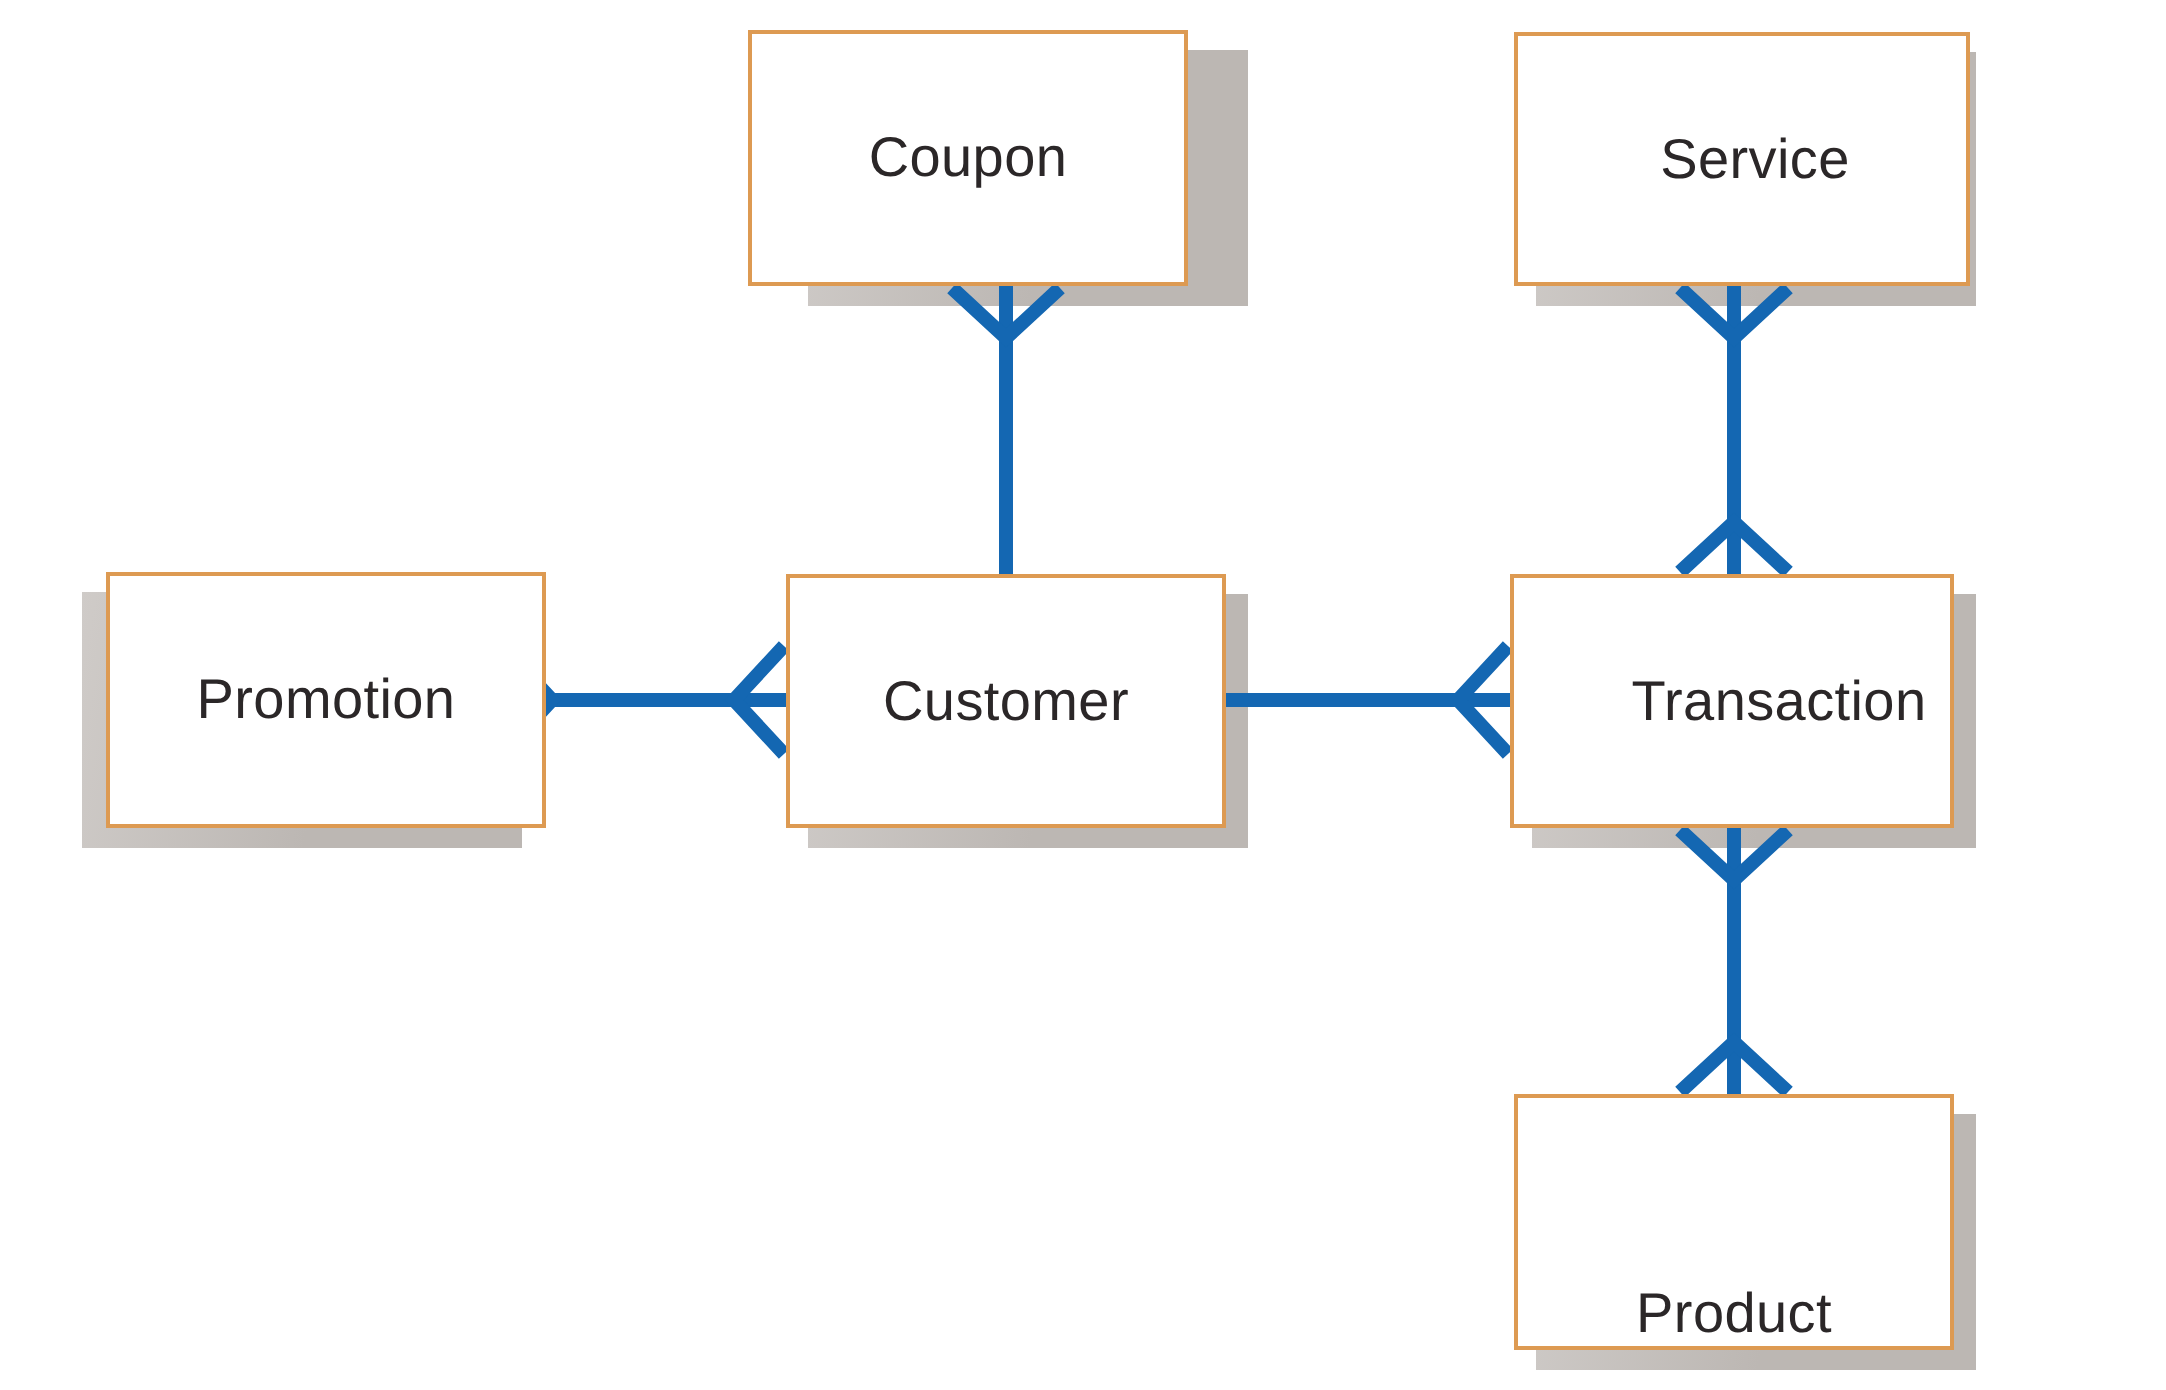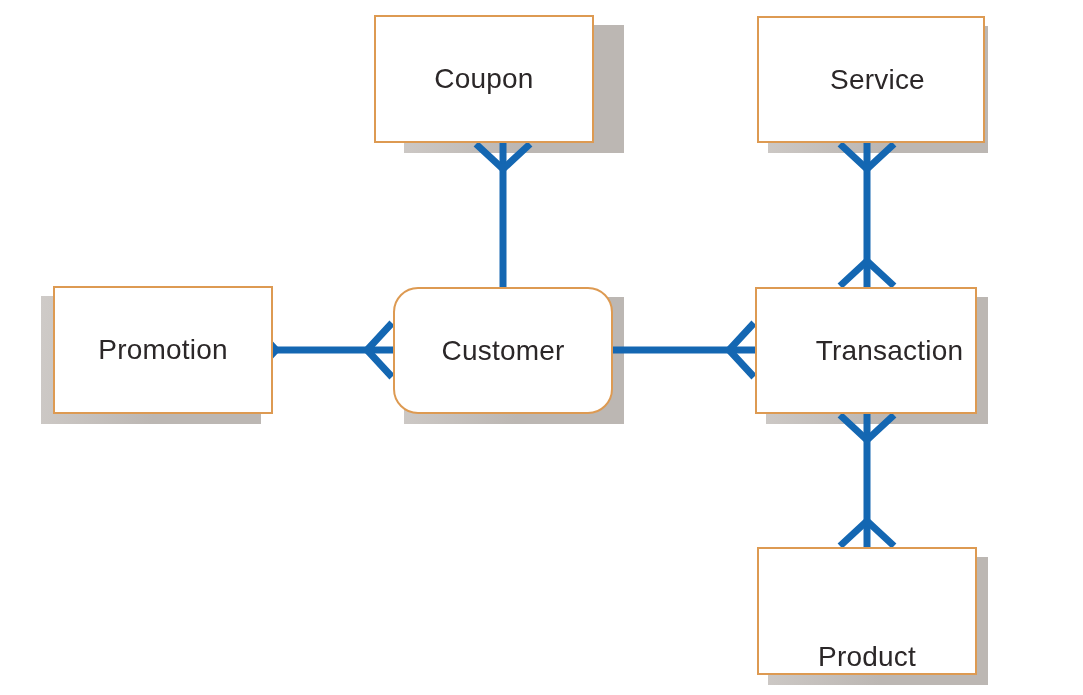--- a/index.html
+++ b/index.html
@@ -90,21 +90,21 @@
       <path d="M840 546 L867 521 L894 546"></path>
     </g>
   </svg>
 
   <div class="entity" style="left:30px; top:286px; width:220px; height:128px;margin-left:23px;">
     <span class="entity-label">Promotion</span>
   </div>
   <div class="entity" style="left:374px; top:15px; width:220px; height:128px;">
     <span class="entity-label">Coupon</span>
   </div>
-  <div class="entity" style="left:393px; top:287px; width:220px; height:127px;border-radius:25px;">
+  <div class="entity" style="left:393px; top:287px; width:220px; height:127px;">
     <span class="entity-label">Customer</span>
   </div>
   <div class="entity" style="left:757px; top:16px; width:228px; height:127px;padding-left:13px;">
     <span class="entity-label">Service</span>
   </div>
   <div class="entity" style="left:755px; top:287px; width:222px; height:127px;padding-left:47px;">
     <span class="entity-label">Transaction</span>
   </div>
   <div class="entity" style="left:757px; top:547px; width:220px; height:128px;align-items:flex-end;">
     <span class="entity-label">Product</span>

